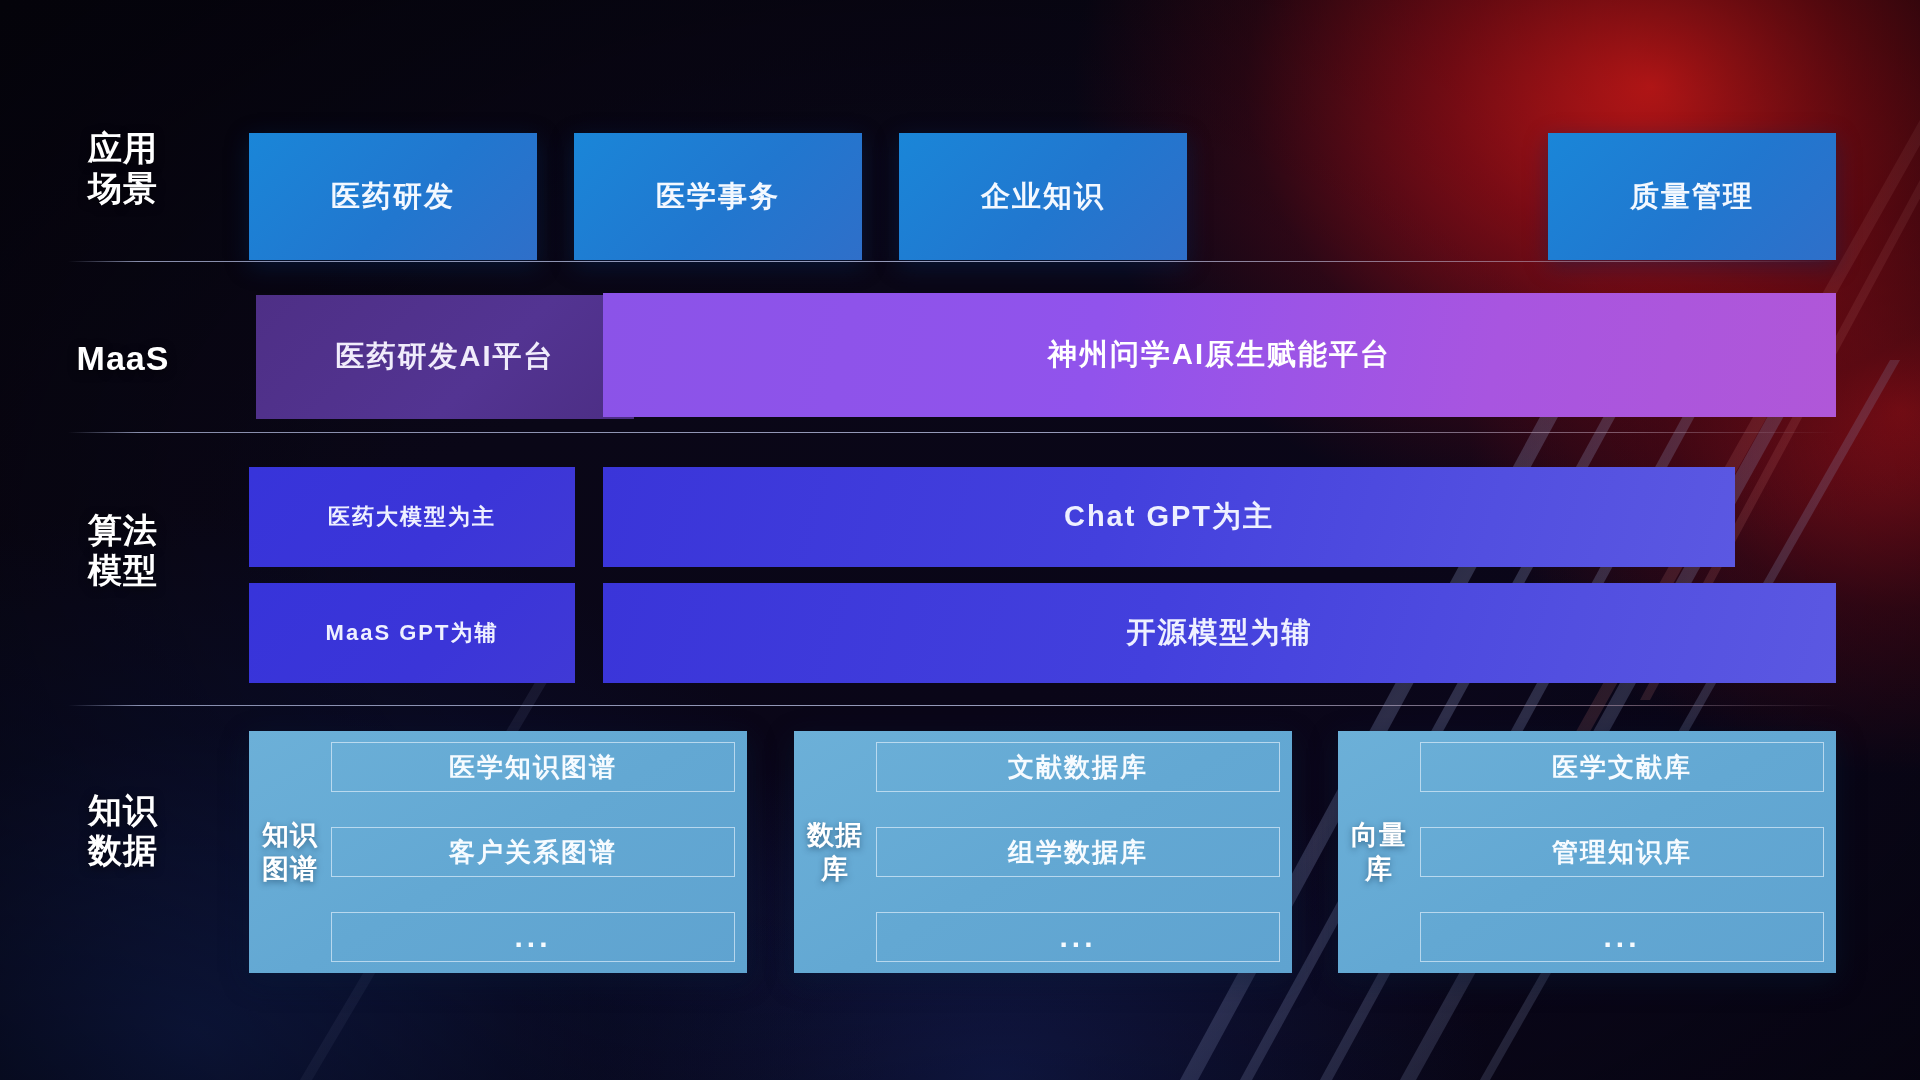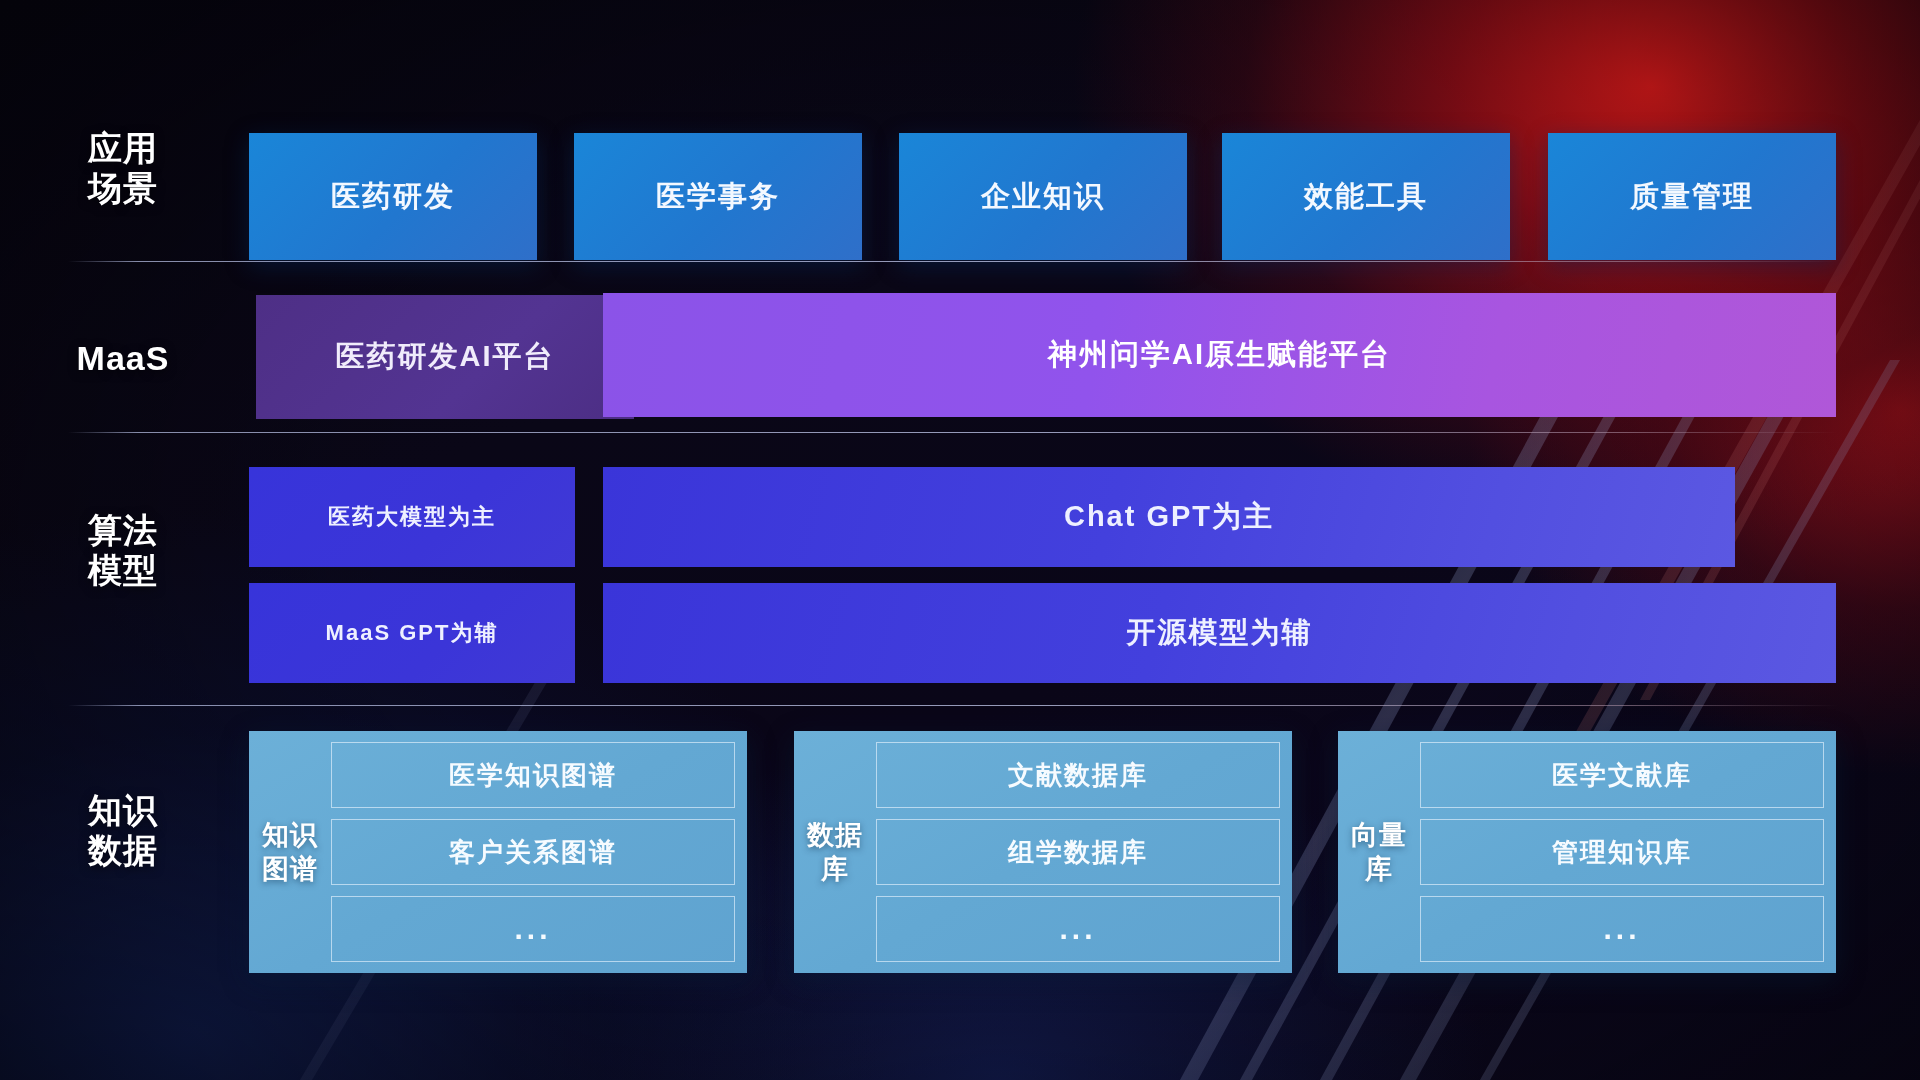--- a/index.html
+++ b/index.html
@@ -140,21 +140,21 @@
     text-shadow: 0 2px 6px rgba(10,40,70,0.5);
   }
   .kpanel-items {
     flex: 1 1 auto;
     display: flex;
     flex-direction: column;
     justify-content: space-between;
     margin-left: 10px;
   }
   .kitem {
-    height: 66px;
+    height: 50px;
     border: 1px solid rgba(236,246,255,0.62);
     display: flex;
     align-items: center;
     justify-content: center;
     color: #f6fbff;
     font-size: 26px;
     font-weight: 700;
     letter-spacing: 2px;
   }
   .kitem.dots { letter-spacing: 4px; font-size: 30px; }
@@ -202,23 +202,20 @@
 
     <div class="appbox" style="left:249px; top:133px; width:288px;">
       <span>医药研发</span>
     </div>
     <div class="appbox" style="left:574px; top:133px; width:288px;">
       <span>医学事务</span>
     </div>
     <div class="appbox" style="left:899px; top:133px; width:288px;">
       <span>企业知识</span>
     </div>
-    <div class="appbox" style="left:1222px; top:133px; width:288px;">
-      <span>效能工具</span>
-    </div>
     <div class="appbox" style="left:1548px; top:133px; width:288px;">
       <span>质量管理</span>
     </div>
 
     <div class="divider" style="top:261px;"></div>
 
     <div class="rowlabel" style="left:28px; top:338px;">
       <div>MaaS</div>
     </div>
 

